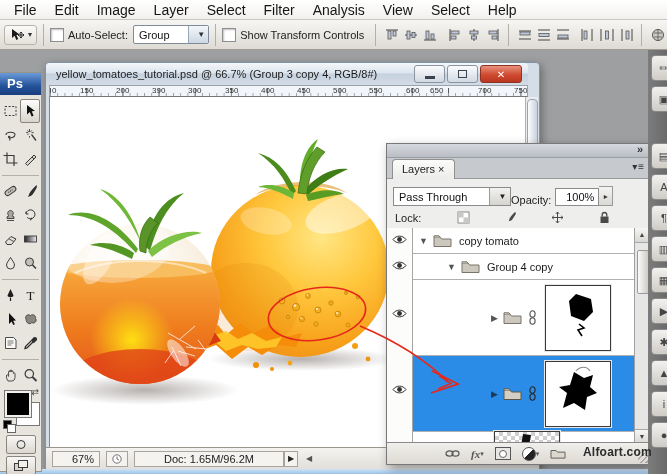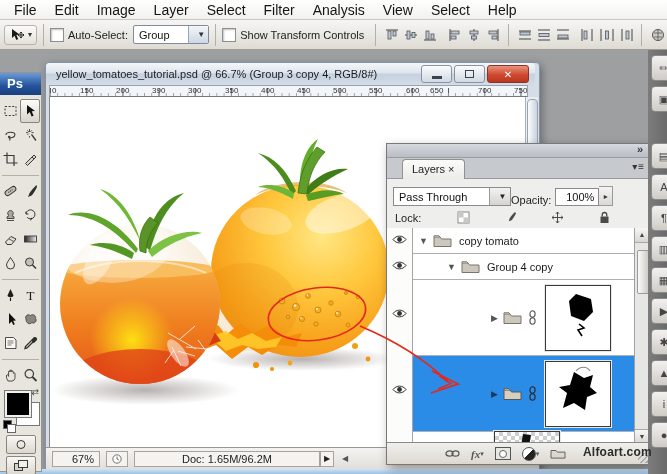--- a/index.html
+++ b/index.html
@@ -30,39 +30,39 @@
   #swatches{position:relative;height:46px;}
   .fg{position:absolute;left:5px;top:4px;width:22px;height:22px;background:#000;border:2px solid #f2f0ea;outline:1px solid #777;}
   .bg{position:absolute;left:16px;top:15px;width:22px;height:22px;background:#fff;border:1px solid #777;}
   .swap{position:absolute;right:2px;top:0;font-size:9px;color:#444;}
   .mini-sw{position:absolute;left:3px;top:33px;width:11px;height:11px;}
   .mini-sw .b{position:absolute;left:0;top:0;width:7px;height:7px;background:#000;border:1px solid #666;}
   .mini-sw .w{position:absolute;left:4px;top:4px;width:7px;height:7px;background:#fff;border:1px solid #666;}
   .tbtn{width:28px;height:17px;margin:2px auto;border:1px solid #8a867e;border-radius:2px;background:linear-gradient(#f8f7f5,#dcd8d0);display:flex;align-items:center;justify-content:center;}
   
   #docwin{left:45px;top:62px;width:495px;height:408px;background:#d5dde7;border:1px solid #8494a8;border-radius:4px 4px 0 0;box-sizing:border-box;box-shadow:2px 3px 8px rgba(0,0,0,.35);z-index:2;}
-  #titlebar{position:absolute;left:0;top:0;right:4px;height:22px;background:linear-gradient(#f4f7fa,#dde5ee 45%,#c6d1df 50%,#d3dce7);border-radius:4px 4px 0 0;display:flex;align-items:center;}
+  #titlebar{position:absolute;left:0;top:0;right:11px;height:22px;background:linear-gradient(#f4f7fa,#dde5ee 45%,#c6d1df 50%,#d3dce7);border-radius:4px 4px 0 0;display:flex;align-items:center;}
   #title-text{font-size:11px;color:#1c1c1c;padding-left:10px;white-space:nowrap;overflow:hidden;flex:1;}
   .winbtn{width:29px;height:16px;border:1px solid #8a93a0;border-radius:3px;margin-left:2px;background:linear-gradient(#fbfcfd,#d2d9e2);display:flex;align-items:center;justify-content:center;flex:0 0 auto;}
   .winbtn.close{background:linear-gradient(#e8927e,#cf4a30 55%,#b93620);border-color:#8e3322;color:#fff;font-size:10px;width:40px;}
   .glyph-min{width:10px;height:3px;background:#3a4350;margin-top:7px;}
   .glyph-max{width:9px;height:8px;border:1.5px solid #3a4350;box-sizing:border-box;}
   #ruler{position:absolute;left:3px;top:22px;width:479px;height:12px;background:#f2f6fb;border:1px solid #9aa2ac;border-bottom:1px solid #777;box-sizing:border-box;overflow:hidden;background-image:repeating-linear-gradient(to right,#98a0a8 0 1px,transparent 1px 7.24px),repeating-linear-gradient(to right,#555 0 1px,transparent 1px 36.2px);background-size:7.24px 3px,36.2px 8px;background-position:left bottom,left bottom;background-repeat:repeat-x;}
   .rlabel{position:absolute;top:0;font-size:8px;color:#333;}
   #canvas{position:absolute;left:3px;top:34px;width:479px;height:350px;background:#fff;border-left:1px solid #888;border-right:1px solid #888;}
   #vscroll{position:absolute;right:1px;top:34px;width:12px;height:350px;background:#e9edf2;border-left:1px solid #aab2bc;}
   #vthumb{position:absolute;left:1px;top:2px;width:9px;height:110px;background:linear-gradient(90deg,#fdfdfd,#c9d2dd);border:1px solid #9aa4b0;border-radius:4px;}
   #statusbar{position:absolute;left:0;bottom:0;width:100%;height:22px;background:linear-gradient(#f4f3f1,#e2dfda);border-top:1px solid #9a968e;display:flex;align-items:center;font-size:11px;color:#222;box-sizing:border-box;padding-left:6px;}
   .stat-box{height:16px;border:1px solid #a8a49c;background:#f4f3f0;display:flex;align-items:center;padding:0 5px;box-sizing:border-box;}
   
   #layers{left:386px;top:143px;width:264px;height:322px;background:#eeeeec;border:1px solid #787878;box-sizing:border-box;z-index:20;box-shadow:3px 4px 10px rgba(0,0,0,.35);}
   #dockbar{height:13px;background:linear-gradient(#d6d9de,#b9bdc4);border-bottom:1px solid #9a9da2;position:relative;}
   #dockbar .collapse{position:absolute;right:6px;top:-1px;font-size:11px;color:#333;font-weight:bold;}
   #tabrow{height:20px;background:#c6c9ce;position:relative;border-bottom:1px solid #9a9a9a;}
-  #tab-layers{position:absolute;left:15px;top:1px;height:19px;padding:0 9px;background:linear-gradient(#fbfbfa,#ececea);border:1px solid #909090;border-bottom:none;border-radius:4px 4px 0 0;font-size:11px;color:#222;line-height:19px;}
+  #tab-layers{position:absolute;left:5px;top:1px;height:19px;padding:0 9px;background:linear-gradient(#fbfbfa,#ececea);border:1px solid #909090;border-bottom:none;border-radius:4px 4px 0 0;font-size:11px;color:#222;line-height:19px;}
   #panelmenu{position:absolute;right:4px;top:3px;font-size:10px;color:#333;letter-spacing:1px;}
   #blendrow{height:27px;display:flex;align-items:flex-end;padding-left:6px;box-sizing:border-box;}
   .sel-box{display:flex;width:118px;height:19px;background:#fff;border:1px solid #8b8b8b;font-size:11px;color:#111;box-sizing:border-box;align-items:center;}
   .sel-box span{flex:1;padding-left:5px;}
   .sel-box .dd{flex:0 0 15px;height:100%;background:linear-gradient(#f2f2f0,#d6d4cf);border-left:1px solid #9a9a9a;text-align:center;font-size:8px;line-height:18px;color:#222;}
   .plabel{font-size:11px;color:#222;}
   .val-box{width:44px;height:18px;background:#fff;border:1px solid #8b8b8b;font-size:11px;color:#111;display:flex;align-items:center;justify-content:flex-end;padding-right:4px;box-sizing:border-box;margin-left:4px;}
   .spin{width:13px;height:18px;border:1px solid #9a9a9a;border-left:none;background:linear-gradient(#f4f4f2,#dad8d3);font-size:8px;color:#333;display:flex;align-items:center;justify-content:center;}
   .grayed{color:#9a9a9a !important;background:#f2f2f0 !important;border-color:#bcbcbc !important;}
   #lockrow{height:24px;display:flex;align-items:center;padding-left:8px;box-sizing:border-box;border-bottom:1px solid #a8a8a8;gap:28px;}
@@ -370,21 +370,21 @@
           <span>67%</span>
         </div>
       <span style="width:6px"></span>
       <div class="stat-box" style="width:22px;justify-content:center">
         <svg width="12" height="12" viewBox="0 0 12 12">
             <circle cx="6" cy="6" r="5" fill="#fff" stroke="#555"></circle>
             <path d="M6 3v3l2.4 1.4" stroke="#555" fill="none"></path>
           </svg>
       </div>
       <span style="width:6px"></span>
-      <div class="stat-box" style="width:186px;justify-content:center">
+      <div class="stat-box" style="width:150px;justify-content:center">
           <span>Doc: 1.65M/96.2M</span>
         </div>
       <div class="stat-box" style="width:14px;justify-content:center;font-size:8px">
           <span>▶</span>
         </div>
       <span style="width:8px"></span>
       <span style="font-size:8px;color:#555"><span>◀</span></span>
     </div>
   </div>
 

